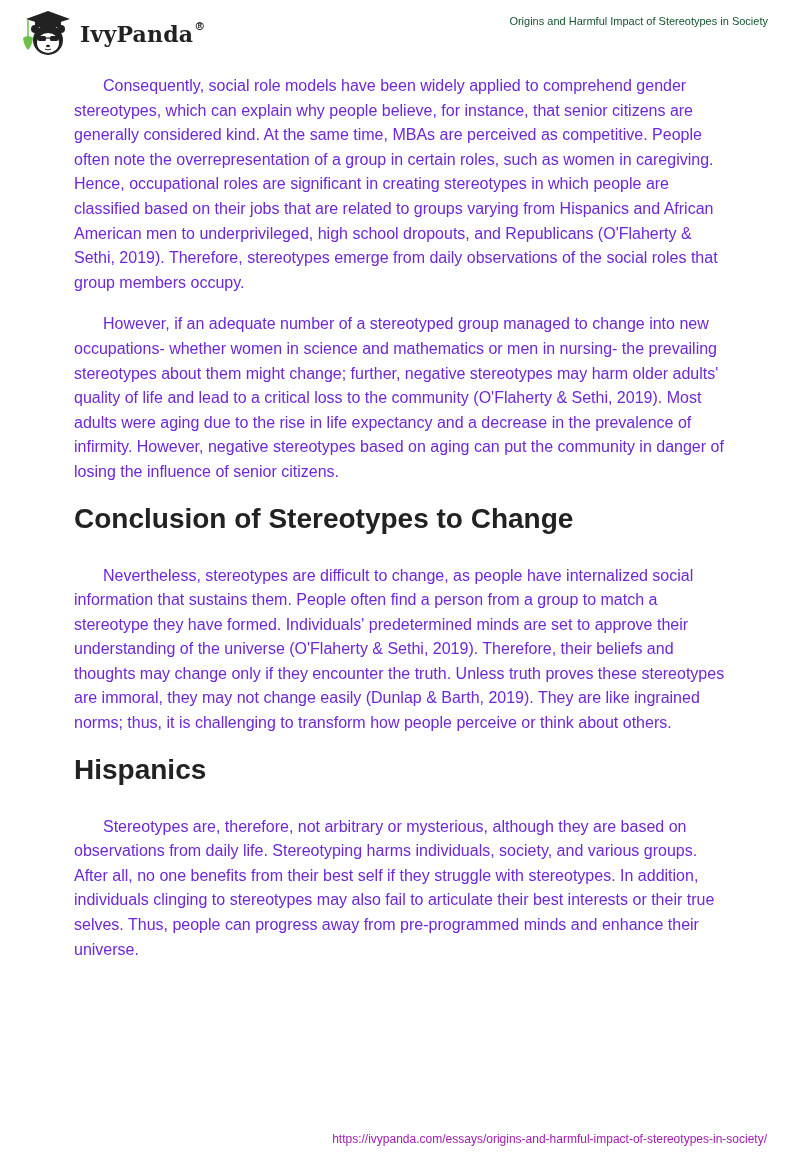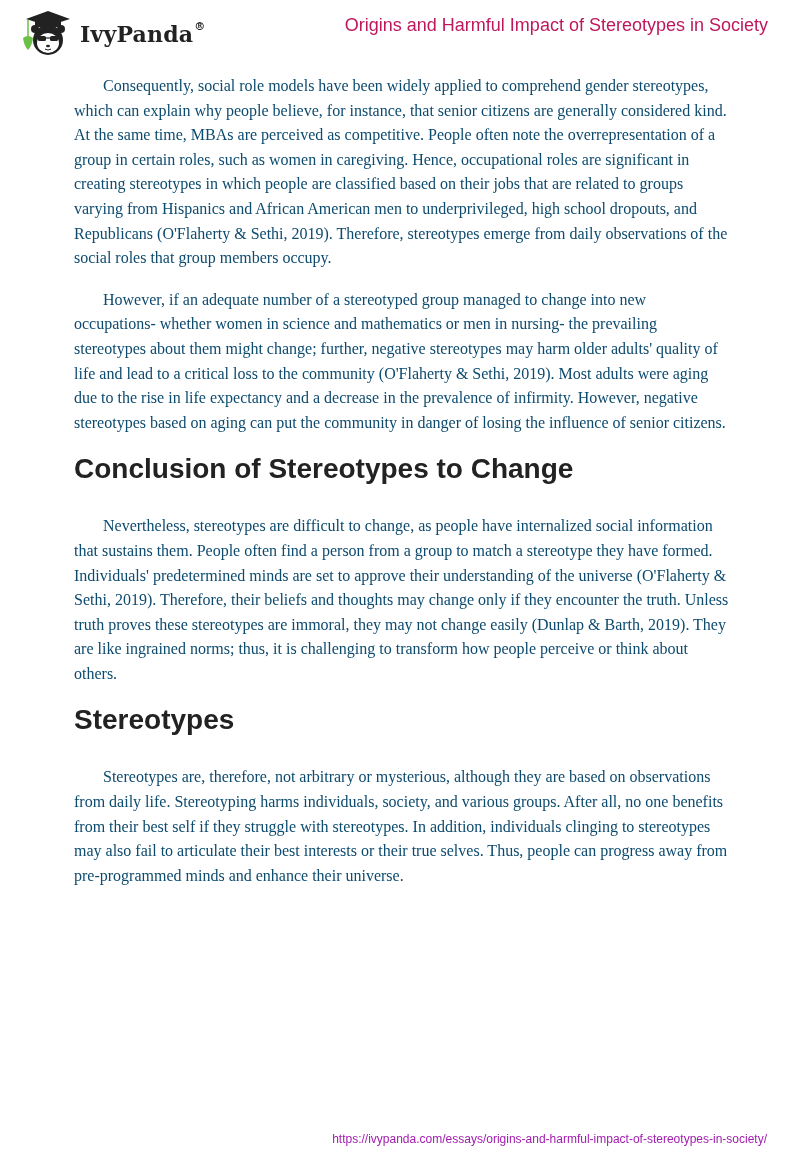--- a/index.html
+++ b/index.html
@@ -45,36 +45,35 @@
     .logo-text sup {
       font-size: 11px;
       position: relative;
       top: -4px;
       margin-left: 1px;
     }
     .doc-title {
       position: absolute;
       right: 32px;
       top: 15px;
-      font-size: 18px;
-      color: #be185d;
+      font-size: 11px;
+      color: #14532d;
     }
     .content {
       position: absolute;
       left: 74px;
       top: 74px;
       width: 656px;
     }
     .para {
       font-size: 16px;
       line-height: 24.6px;
-      color: #0c4a6e;
+      color: #6d28d9;
       text-indent: 29px;
       margin-bottom: 17px;
-      font-family: Liberation Serif, serif;
     }
     .heading {
       font-size: 28px;
       font-weight: bold;
       color: #222;
       line-height: 34px;
       margin-top: 10px;
       margin-bottom: 28px;
     }
     .footer-url {
@@ -117,17 +116,17 @@
   <div class="doc-title">Origins and Harmful Impact of Stereotypes in Society</div>
 </div>
 
 <main class="content">
   <p class="para">Consequently, social role models have been widely applied to comprehend gender stereotypes, which can explain why people believe, for instance, that senior citizens are generally considered kind. At the same time, MBAs are perceived as competitive. People often note the overrepresentation of a group in certain roles, such as women in caregiving. Hence, occupational roles are significant in creating stereotypes in which people are classified based on their jobs that are related to groups varying from Hispanics and African American men to underprivileged, high school dropouts, and Republicans (O'Flaherty &amp; Sethi, 2019). Therefore, stereotypes emerge from daily observations of the social roles that group members occupy.</p>
   <p class="para">However, if an adequate number of a stereotyped group managed to change into new occupations- whether women in science and mathematics or men in nursing- the prevailing stereotypes about them might change; further, negative stereotypes may harm older adults' quality of life and lead to a critical loss to the community (O'Flaherty &amp; Sethi, 2019). Most adults were aging due to the rise in life expectancy and a decrease in the prevalence of infirmity. However, negative stereotypes based on aging can put the community in danger of losing the influence of senior citizens.</p>
 
   <h2 class="heading">Conclusion of Stereotypes to Change</h2>
   <p class="para">Nevertheless, stereotypes are difficult to change, as people have internalized social information that sustains them. People often find a person from a group to match a stereotype they have formed. Individuals' predetermined minds are set to approve their understanding of the universe (O'Flaherty &amp; Sethi, 2019). Therefore, their beliefs and thoughts may change only if they encounter the truth. Unless truth proves these stereotypes are immoral, they may not change easily (Dunlap &amp; Barth, 2019). They are like ingrained norms; thus, it is challenging to transform how people perceive or think about others.</p>
 
-  <h2 class="heading">Stereotypes</h2>
+  <h2 class="heading">Hispanics</h2>
   <p class="para">Stereotypes are, therefore, not arbitrary or mysterious, although they are based on observations from daily life. Stereotyping harms individuals, society, and various groups. After all, no one benefits from their best self if they struggle with stereotypes. In addition, individuals clinging to stereotypes may also fail to articulate their best interests or their true selves. Thus, people can progress away from pre-programmed minds and enhance their universe.</p>
 </main>
 
 <div class="footer-url">https://ivypanda.com/essays/origins-and-harmful-impact-of-stereotypes-in-society/</div>
 
 </body></html>

